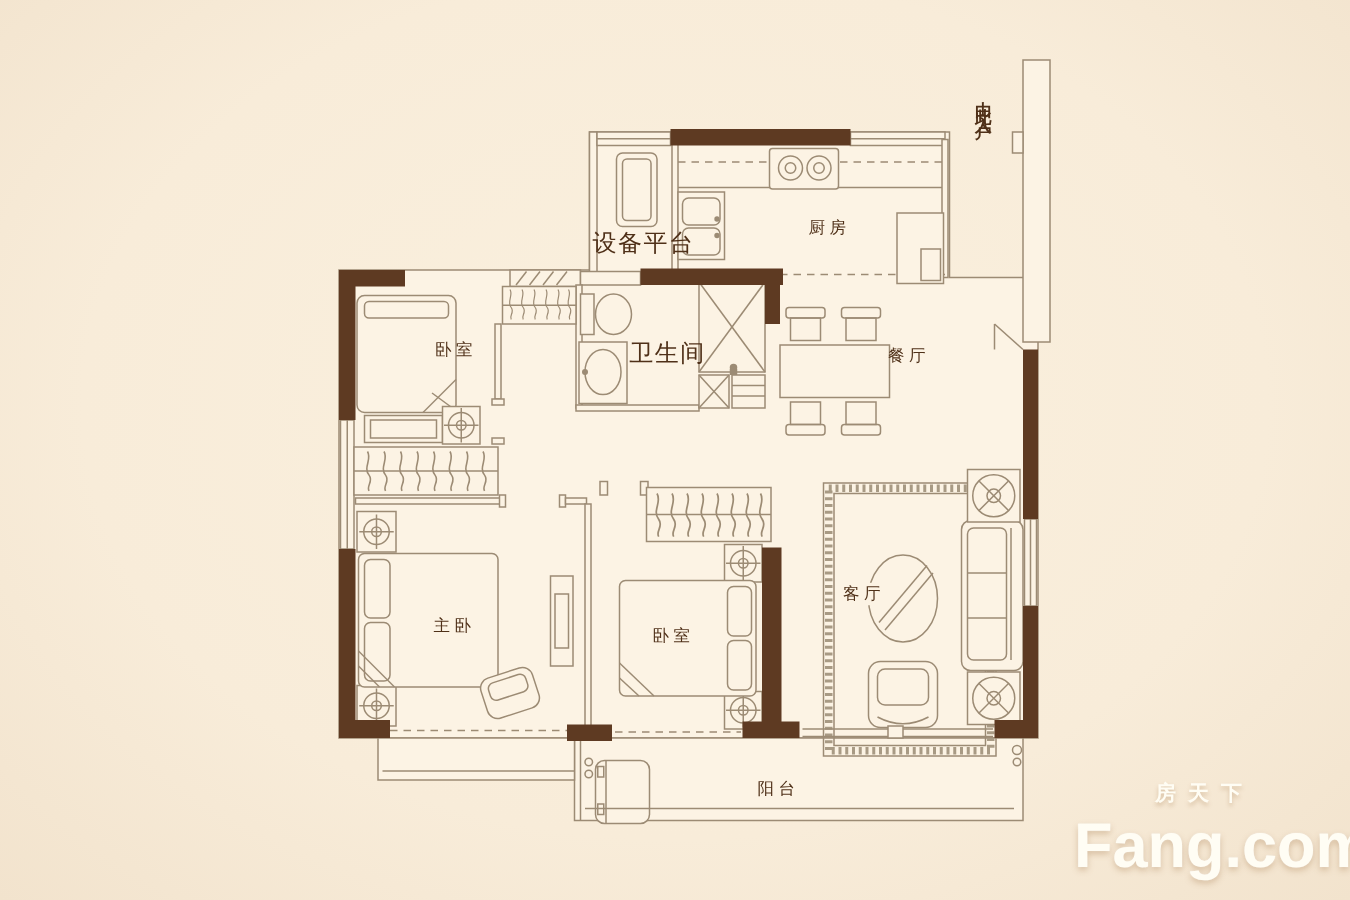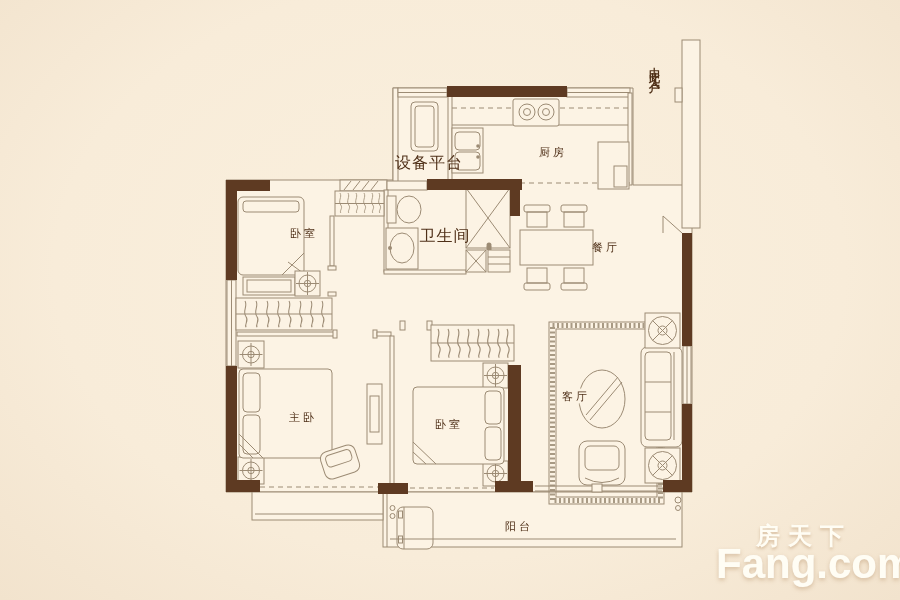--- a/index.html
+++ b/index.html
@@ -17,21 +17,21 @@
   .dash{stroke-dasharray:5 4}
   .rug{fill:none;stroke:var(--rugline);stroke-width:5;stroke-dasharray:2 2.5}
   .dot{fill:var(--line);stroke:none}
   .room-label{position:absolute;transform:translate(-50%,-50%);font-weight:400;font-size:11px;
     color:var(--label);letter-spacing:3px;white-space:nowrap}
   .room-label.small{font-size:16px;letter-spacing:1px}
   .room-label.onrug{background:var(--floor);padding:0 2px}
   .vlabel{position:absolute;transform:translateX(-50%);writing-mode:vertical-rl;
     font-weight:700;font-size:11px;color:var(--label);letter-spacing:5px;white-space:nowrap}
   .watermark{position:absolute;left:712px;top:518px;width:186px;height:78px;color:var(--watermark)}
-  .wm-cn{position:absolute;left:44px;top:2px;font-size:24px;font-weight:700;letter-spacing:8px;
+  .wm-cn{position:absolute;left:58px;top:2px;font-size:14px;font-weight:700;letter-spacing:8px;
     text-shadow:0 2px 3px rgba(178,138,96,.45)}
   .wm-en{position:absolute;left:4px;top:22px;font-size:42px;font-weight:800;letter-spacing:0;
     text-shadow:0 2px 4px rgba(178,138,96,.45),0 0 1px rgba(255,255,255,.9)}
 </style>
 </head>
 <body>
 
 <div class="stage">
 
 <svg width="900" height="600" viewBox="0 0 900 600">
@@ -319,21 +319,21 @@
     <line class="ln" x1="535" y1="486" x2="662" y2="486"></line>
     <line class="ln" x1="535" y1="491" x2="662" y2="491"></line>
     <rect class="fw" x="592" y="484" width="10" height="8"></rect>
   </g>
 </svg>
 
 <div class="room-label small" style="left:429px;top:163px">设备平台</div>
 <div class="room-label" style="left:553px;top:152px">厨房</div>
 <div class="room-label" style="left:304px;top:233px">卧室</div>
 <div class="room-label small" style="left:445px;top:236px">卫生间</div>
-<div class="room-label" style="left:606px;top:247px">餐厅</div>
+<div class="room-label" style="left:606px;top:237px">餐厅</div>
 <div class="room-label" style="left:303px;top:417px">主卧</div>
 <div class="room-label" style="left:449px;top:424px">卧室</div>
 <div class="room-label onrug" style="left:576px;top:396px">客厅</div>
 <div class="room-label" style="left:519px;top:526px">阳台</div>
 <div class="vlabel" style="left:654px;top:58px">由此入户</div>
 
 <div class="watermark">
   <div class="wm-cn">房天下</div>
   <div class="wm-en">Fang.com</div>
 </div>

